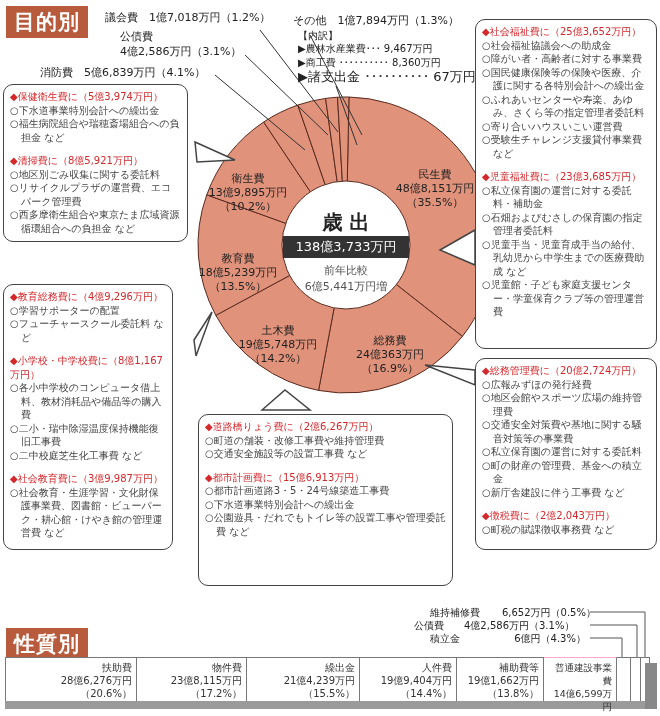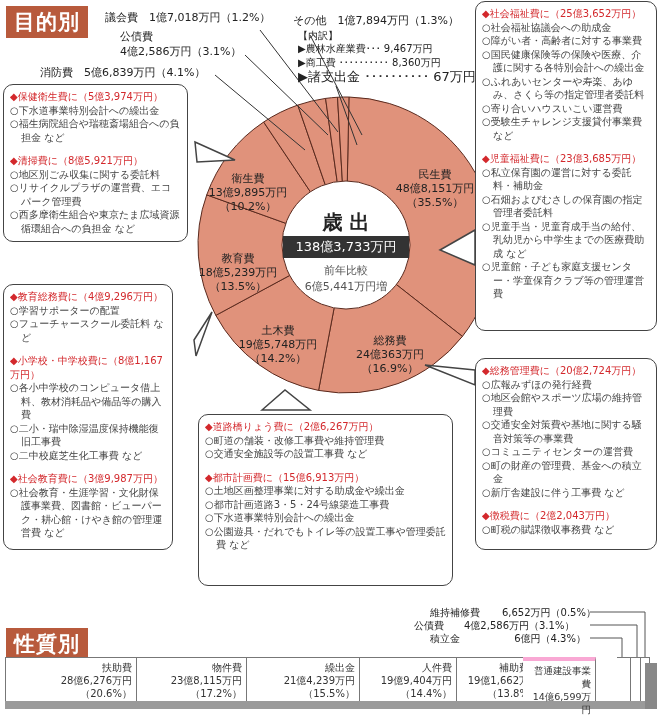--- a/index.html
+++ b/index.html
@@ -129,27 +129,26 @@
     </div>
   </div>
 <div class="box" style="left:198px;top:414px;width:255px;height:172px;">
     <div class="grp">
       <div class="hd">◆道路橋りょう費に（2億6,267万円）</div>
       <div class="it">○町道の舗装・改修工事費や維持管理費</div>
       <div class="it">○交通安全施設等の設置工事費 など</div>
     </div>
     <div class="grp">
       <div class="hd">◆都市計画費に（15億6,913万円）</div>
-      <div class="it">○土地区画整理事業に対する助成金や繰出金</div>
       <div class="it">○都市計画道路3・5・24号線築造工事費</div>
       <div class="it">○下水道事業特別会計への繰出金</div>
       <div class="it">○公園遊具・だれでもトイレ等の設置工事や管理委託費 など</div>
     </div>
   </div>
-<div class="box" style="left:475px;top:1px;width:182px;height:330px;">
+<div class="box" style="left:475px;top:19px;width:182px;height:330px;">
     <div class="grp">
       <div class="hd">◆社会福祉費に（25億3,652万円）</div>
       <div class="it">○社会福祉協議会への助成金</div>
       <div class="it">○障がい者・高齢者に対する事業費</div>
       <div class="it">○国民健康保険等の保険や医療、介護に関する各特別会計への繰出金</div>
       <div class="it">○ふれあいセンターや寿楽、あゆみ、さくら等の指定管理者委託料</div>
       <div class="it">○寄り合いハウスいこい運営費</div>
       <div class="it">○受験生チャレンジ支援貸付事業費 など</div>
     </div>
     <div class="grp">
@@ -159,21 +158,21 @@
       <div class="it">○児童手当・児童育成手当の給付、乳幼児から中学生までの医療費助成 など</div>
       <div class="it">○児童館・子ども家庭支援センター・学童保育クラブ等の管理運営費</div>
     </div>
   </div>
 <div class="box" style="left:475px;top:358px;width:182px;height:192px;">
     <div class="grp">
       <div class="hd">◆総務管理費に（20億2,724万円）</div>
       <div class="it">○広報みずほの発行経費</div>
       <div class="it">○地区会館やスポーツ広場の維持管理費</div>
       <div class="it">○交通安全対策費や基地に関する騒音対策等の事業費</div>
-      <div class="it">○コミュニティセンターの運営費</div>
+      <div class="it">○私立保育園の運営に対する委託料</div>
       <div class="it">○町の財産の管理費、基金への積立金</div>
       <div class="it">○新庁舎建設に伴う工事費 など</div>
     </div>
     <div class="grp">
       <div class="hd">◆徴税費に（2億2,043万円）</div>
       <div class="it">○町税の賦課徴収事務費 など</div>
     </div>
   </div>
 
 <div class="sm-lbl" style="left:430px;top:606px;"><span>維持補修費</span>　<span style="display:inline-block;width:106px;text-align:right;">6,652万円（0.5%）</span></div>
@@ -207,21 +206,21 @@
   <div class="bar-cell" style="left:355px;width:97px;border-top:1px solid #777;">
     <div>人件費</div>
       <div>19億9,404万円</div>
       <div>（14.4%）</div>
   </div>
   <div class="bar-cell" style="left:452px;width:87px;border-top:1px solid #777;">
     <div>補助費等</div>
       <div>19億1,662万円</div>
       <div>（13.8%）</div>
   </div>
-  <div class="bar-cell" style="left:518px;width:73px;border-top:4px solid #f9a8d4;font-size:9.5px;">
+  <div class="bar-cell" style="left:539px;width:73px;border-top:1px solid #f9a8d4;font-size:9.5px;">
     <div>普通建設事業費</div>
       <div>14億6,599万円</div>
       <div>（10.6%）</div>
   </div>
   <div class="bar-cell" style="left:612px;width:14px;border-top:1px solid #777;"></div>
   <div class="bar-cell" style="left:626px;width:10px;border-top:1px solid #777;"></div>
   <div class="bar-cell" style="left:636px;width:4px;border-top:1px solid #777;"></div>
   <div style="position:absolute;left:640px;top:6px;width:12px;height:46px;background:#888;"></div>
 </div>
 

